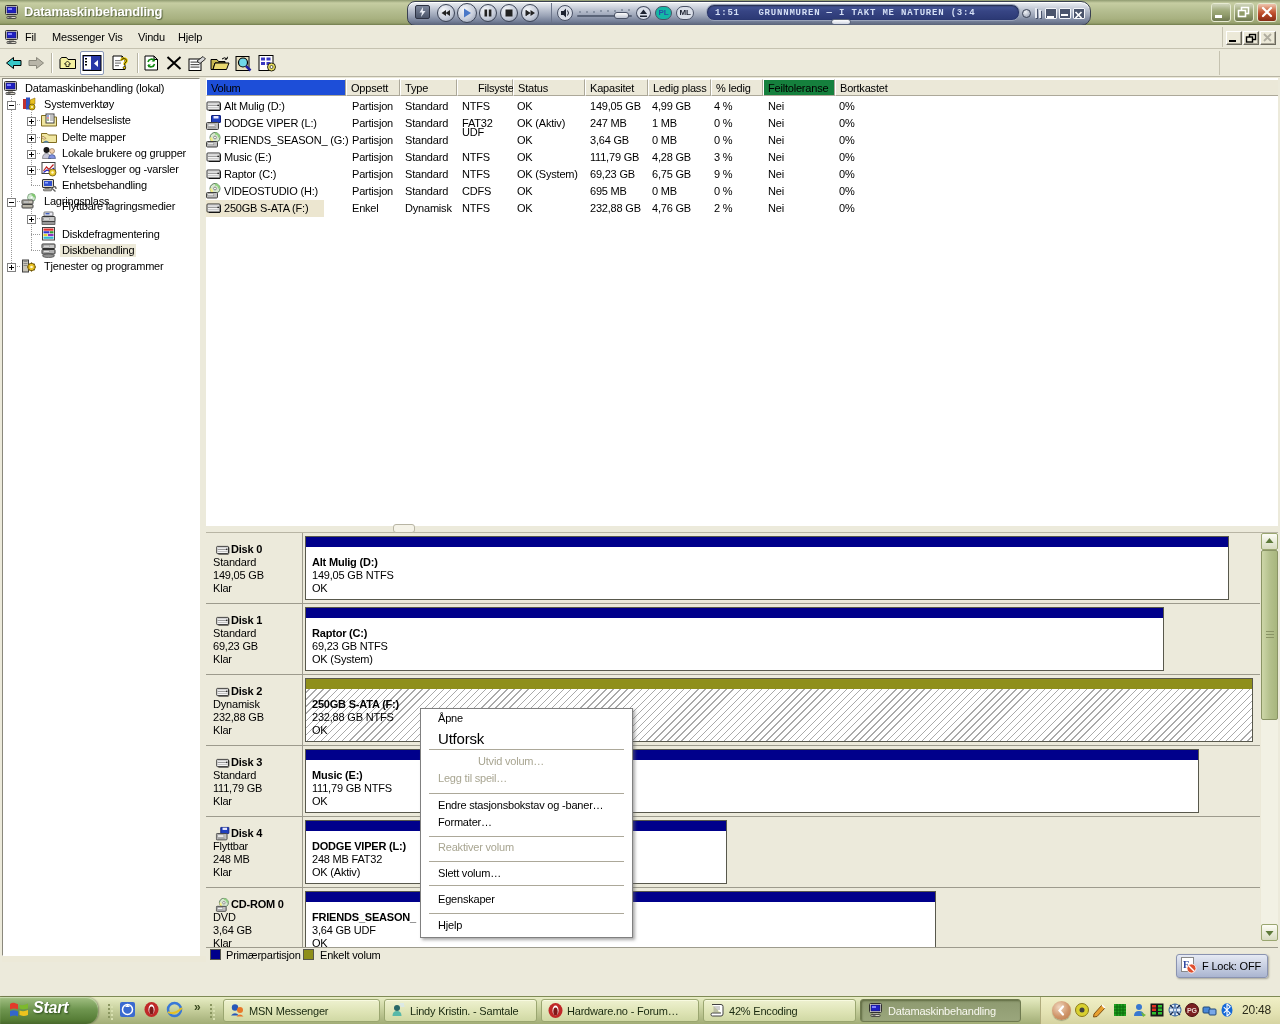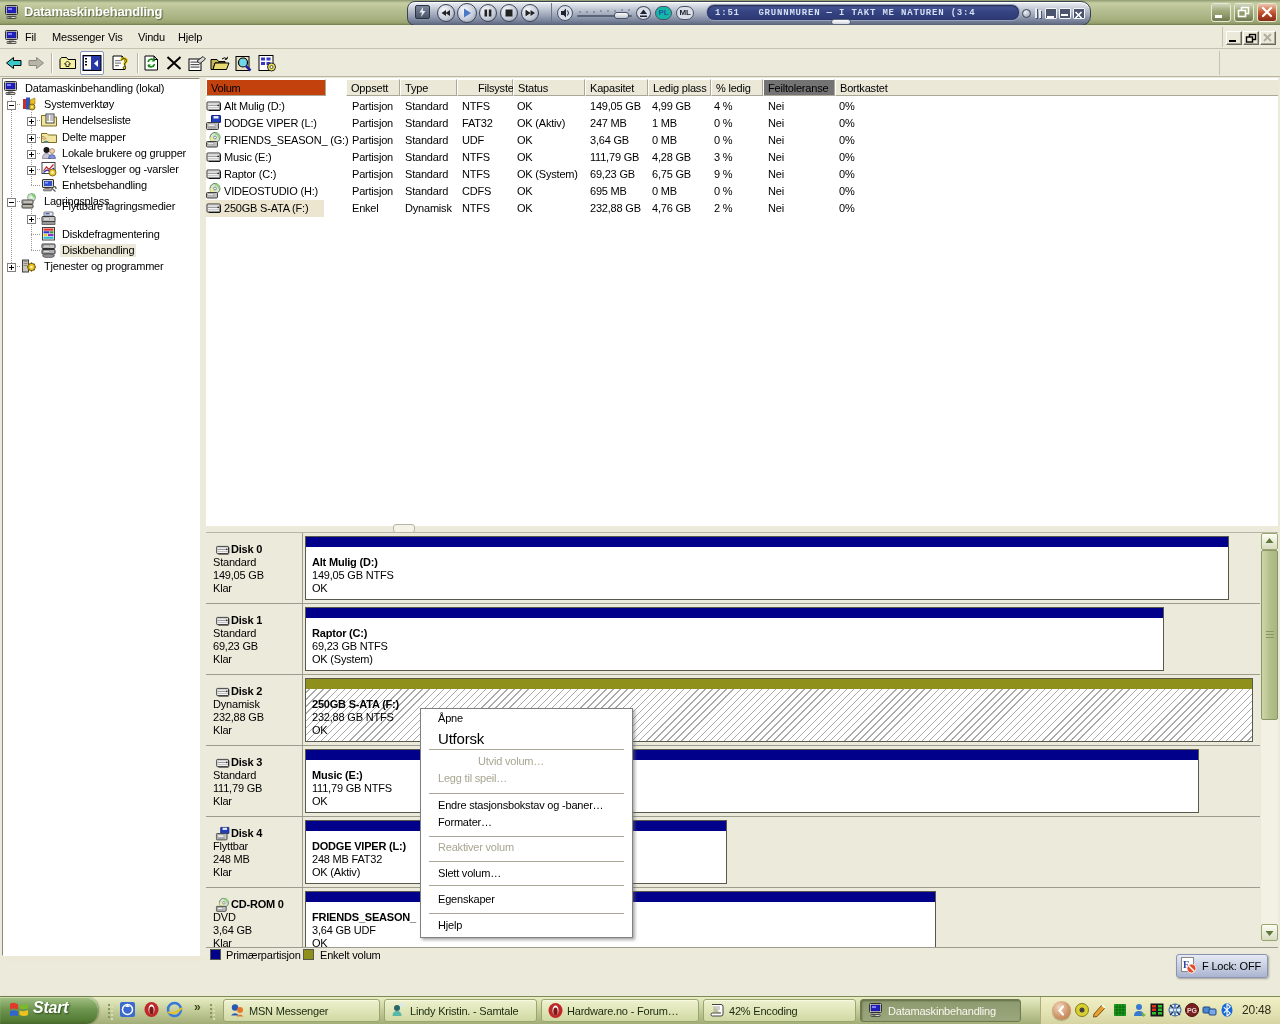--- a/index.html
+++ b/index.html
@@ -350,29 +350,29 @@
       <rect x="1.5" y="2" width="6" height="12" fill="#c8c4b8" stroke="#404040"></rect>
       <rect x="2.5" y="3" width="4" height="1" fill="#888"></rect>
       <rect x="2.5" y="5" width="4" height="1" fill="#888"></rect>
       <rect x="2.5" y="7" width="4" height="1" fill="#888"></rect>
       <circle cx="10.5" cy="9" r="3.8" fill="#e8c020" stroke="#705808" stroke-width="0.8"></circle>
       <circle cx="10.5" cy="9" r="1.3" fill="#fff8d0"></circle>
       <path d="M10.5 4.5 V6 M10.5 12 V13.5 M6 9 H7.5 M13.5 9 H15 M7.3 5.8 L8.4 6.9 M12.6 11.1 L13.7 12.2 M13.7 5.8 L12.6 6.9 M8.4 11.1 L7.3 12.2" stroke="#705808" stroke-width="1.2"></path>
     </svg></div>
 <div style="position:absolute;left:42px;top:260.19999999999993px;height:13px;line-height:13px;padding:0 2px;">Tjenester og programmer</div>
 <div style="position:absolute;left:206px;top:78px;width:1074px;height:447px;background:#fff;"></div>
-<div style="position:absolute;left:206px;top:79px;width:120px;height:17px;background:#c2410c;border:1px solid;border-color:#fff #aca899 #aca899 #fff;padding:2px 0 0 4px;">Volum</div>
+<div style="position:absolute;left:206px;top:79px;width:140px;height:17px;background:#1d4ed8;border:1px solid;border-color:#fff #aca899 #aca899 #fff;padding:2px 0 0 4px;">Volum</div>
 <div style="position:absolute;left:346px;top:79px;width:54px;height:17px;background:#ebe8d8;border:1px solid;border-color:#fff #aca899 #aca899 #fff;padding:2px 0 0 4px;">Oppsett</div>
 <div style="position:absolute;left:400px;top:79px;width:57px;height:17px;background:#ebe8d8;border:1px solid;border-color:#fff #aca899 #aca899 #fff;padding:2px 0 0 4px;">Type</div>
 <div style="position:absolute;left:457px;top:79px;width:56px;height:17px;background:#ebe8d8;border:1px solid;border-color:#fff #aca899 #aca899 #fff;padding:2px 0 0 20px;">Filsystem</div>
 <div style="position:absolute;left:513px;top:79px;width:72px;height:17px;background:#ebe8d8;border:1px solid;border-color:#fff #aca899 #aca899 #fff;padding:2px 0 0 4px;">Status</div>
 <div style="position:absolute;left:585px;top:79px;width:63px;height:17px;background:#ebe8d8;border:1px solid;border-color:#fff #aca899 #aca899 #fff;padding:2px 0 0 4px;">Kapasitet</div>
 <div style="position:absolute;left:648px;top:79px;width:63px;height:17px;background:#ebe8d8;border:1px solid;border-color:#fff #aca899 #aca899 #fff;padding:2px 0 0 4px;">Ledig plass</div>
 <div style="position:absolute;left:711px;top:79px;width:52px;height:17px;background:#ebe8d8;border:1px solid;border-color:#fff #aca899 #aca899 #fff;padding:2px 0 0 4px;">% ledig</div>
-<div style="position:absolute;left:763px;top:79px;width:72px;height:17px;background:#737373;border:1px solid;border-color:#fff #aca899 #aca899 #fff;padding:2px 0 0 4px;">Feiltoleranse</div>
+<div style="position:absolute;left:763px;top:79px;width:72px;height:17px;background:#15803d;border:1px solid;border-color:#fff #aca899 #aca899 #fff;padding:2px 0 0 4px;">Feiltoleranse</div>
 <div style="position:absolute;left:835px;top:79px;width:445px;height:17px;background:#ebe8d8;border:1px solid;border-color:#fff #aca899 #aca899 #fff;padding:2px 0 0 4px;">Bortkastet</div>
 <div style="position:absolute;left:206px;top:98px;width:16px;height:16px;"><svg width="16" height="16" viewBox="0 0 16 16">
       <g>
 <path d="M2.5 11.8 L13.5 11.8 L14.5 13 L3 13 Z" fill="#111"></path>
 <rect x="1" y="4" width="13" height="8" rx="0.8" fill="#f4f4f4" stroke="#181818" stroke-width="0.9"></rect>
 <path d="M14 4.5 L15 5.5 V12 L14 12 Z" fill="#181818"></path>
 <path d="M2 5.2 H13" stroke="#c0c0c0" stroke-width="0.8"></path>
 <rect x="2" y="6.8" width="10.5" height="1" fill="#888"></rect>
 <rect x="2" y="9.3" width="11" height="0.9" fill="#b8b8b8"></rect>
 <circle cx="12.2" cy="7.3" r="0.9" fill="#282828"></circle>
@@ -409,21 +409,21 @@
 <circle cx="9" cy="5.5" r="5" fill="#d8e8d0" stroke="#5a7a5a"></circle>
 <circle cx="9" cy="5.5" r="1.4" fill="#ffffff" stroke="#888"></circle>
 <path d="M9 0.5 A5 5 0 0 1 14 5.5 L12 5.5 A3 3 0 0 0 9 2.5 Z" fill="#90d080"></path>
 <path d="M4 5.5 A5 5 0 0 0 6 9.7 L7.2 8 A3 3 0 0 1 6 5.5 Z" fill="#f5f080"></path>
 <rect x="0.5" y="9.5" width="11" height="5.5" rx="1" fill="#c0c0c0" stroke="#404040"></rect>
 <rect x="1.8" y="10.8" width="6" height="2" fill="#efefef" stroke="#808080" stroke-width="0.5"></rect>
     </svg></div>
 <div style="position:absolute;left:224px;top:134px;">FRIENDS_SEASON_ (G:)</div>
 <div style="position:absolute;left:352px;top:134px;">Partisjon</div>
 <div style="position:absolute;left:405px;top:134px;">Standard</div>
-<div style="position:absolute;left:462px;top:134px;">UDF</div>
+<div style="position:absolute;left:462px;top:126px;">UDF</div>
 <div style="position:absolute;left:517px;top:134px;">OK</div>
 <div style="position:absolute;left:590px;top:134px;">3,64 GB</div>
 <div style="position:absolute;left:652px;top:134px;">0 MB</div>
 <div style="position:absolute;left:714px;top:134px;">0 %</div>
 <div style="position:absolute;left:768px;top:134px;">Nei</div>
 <div style="position:absolute;left:839px;top:134px;">0%</div>
 <div style="position:absolute;left:206px;top:149px;width:16px;height:16px;"><svg width="16" height="16" viewBox="0 0 16 16">
       <g>
 <path d="M2.5 11.8 L13.5 11.8 L14.5 13 L3 13 Z" fill="#111"></path>
 <rect x="1" y="4" width="13" height="8" rx="0.8" fill="#f4f4f4" stroke="#181818" stroke-width="0.9"></rect>

